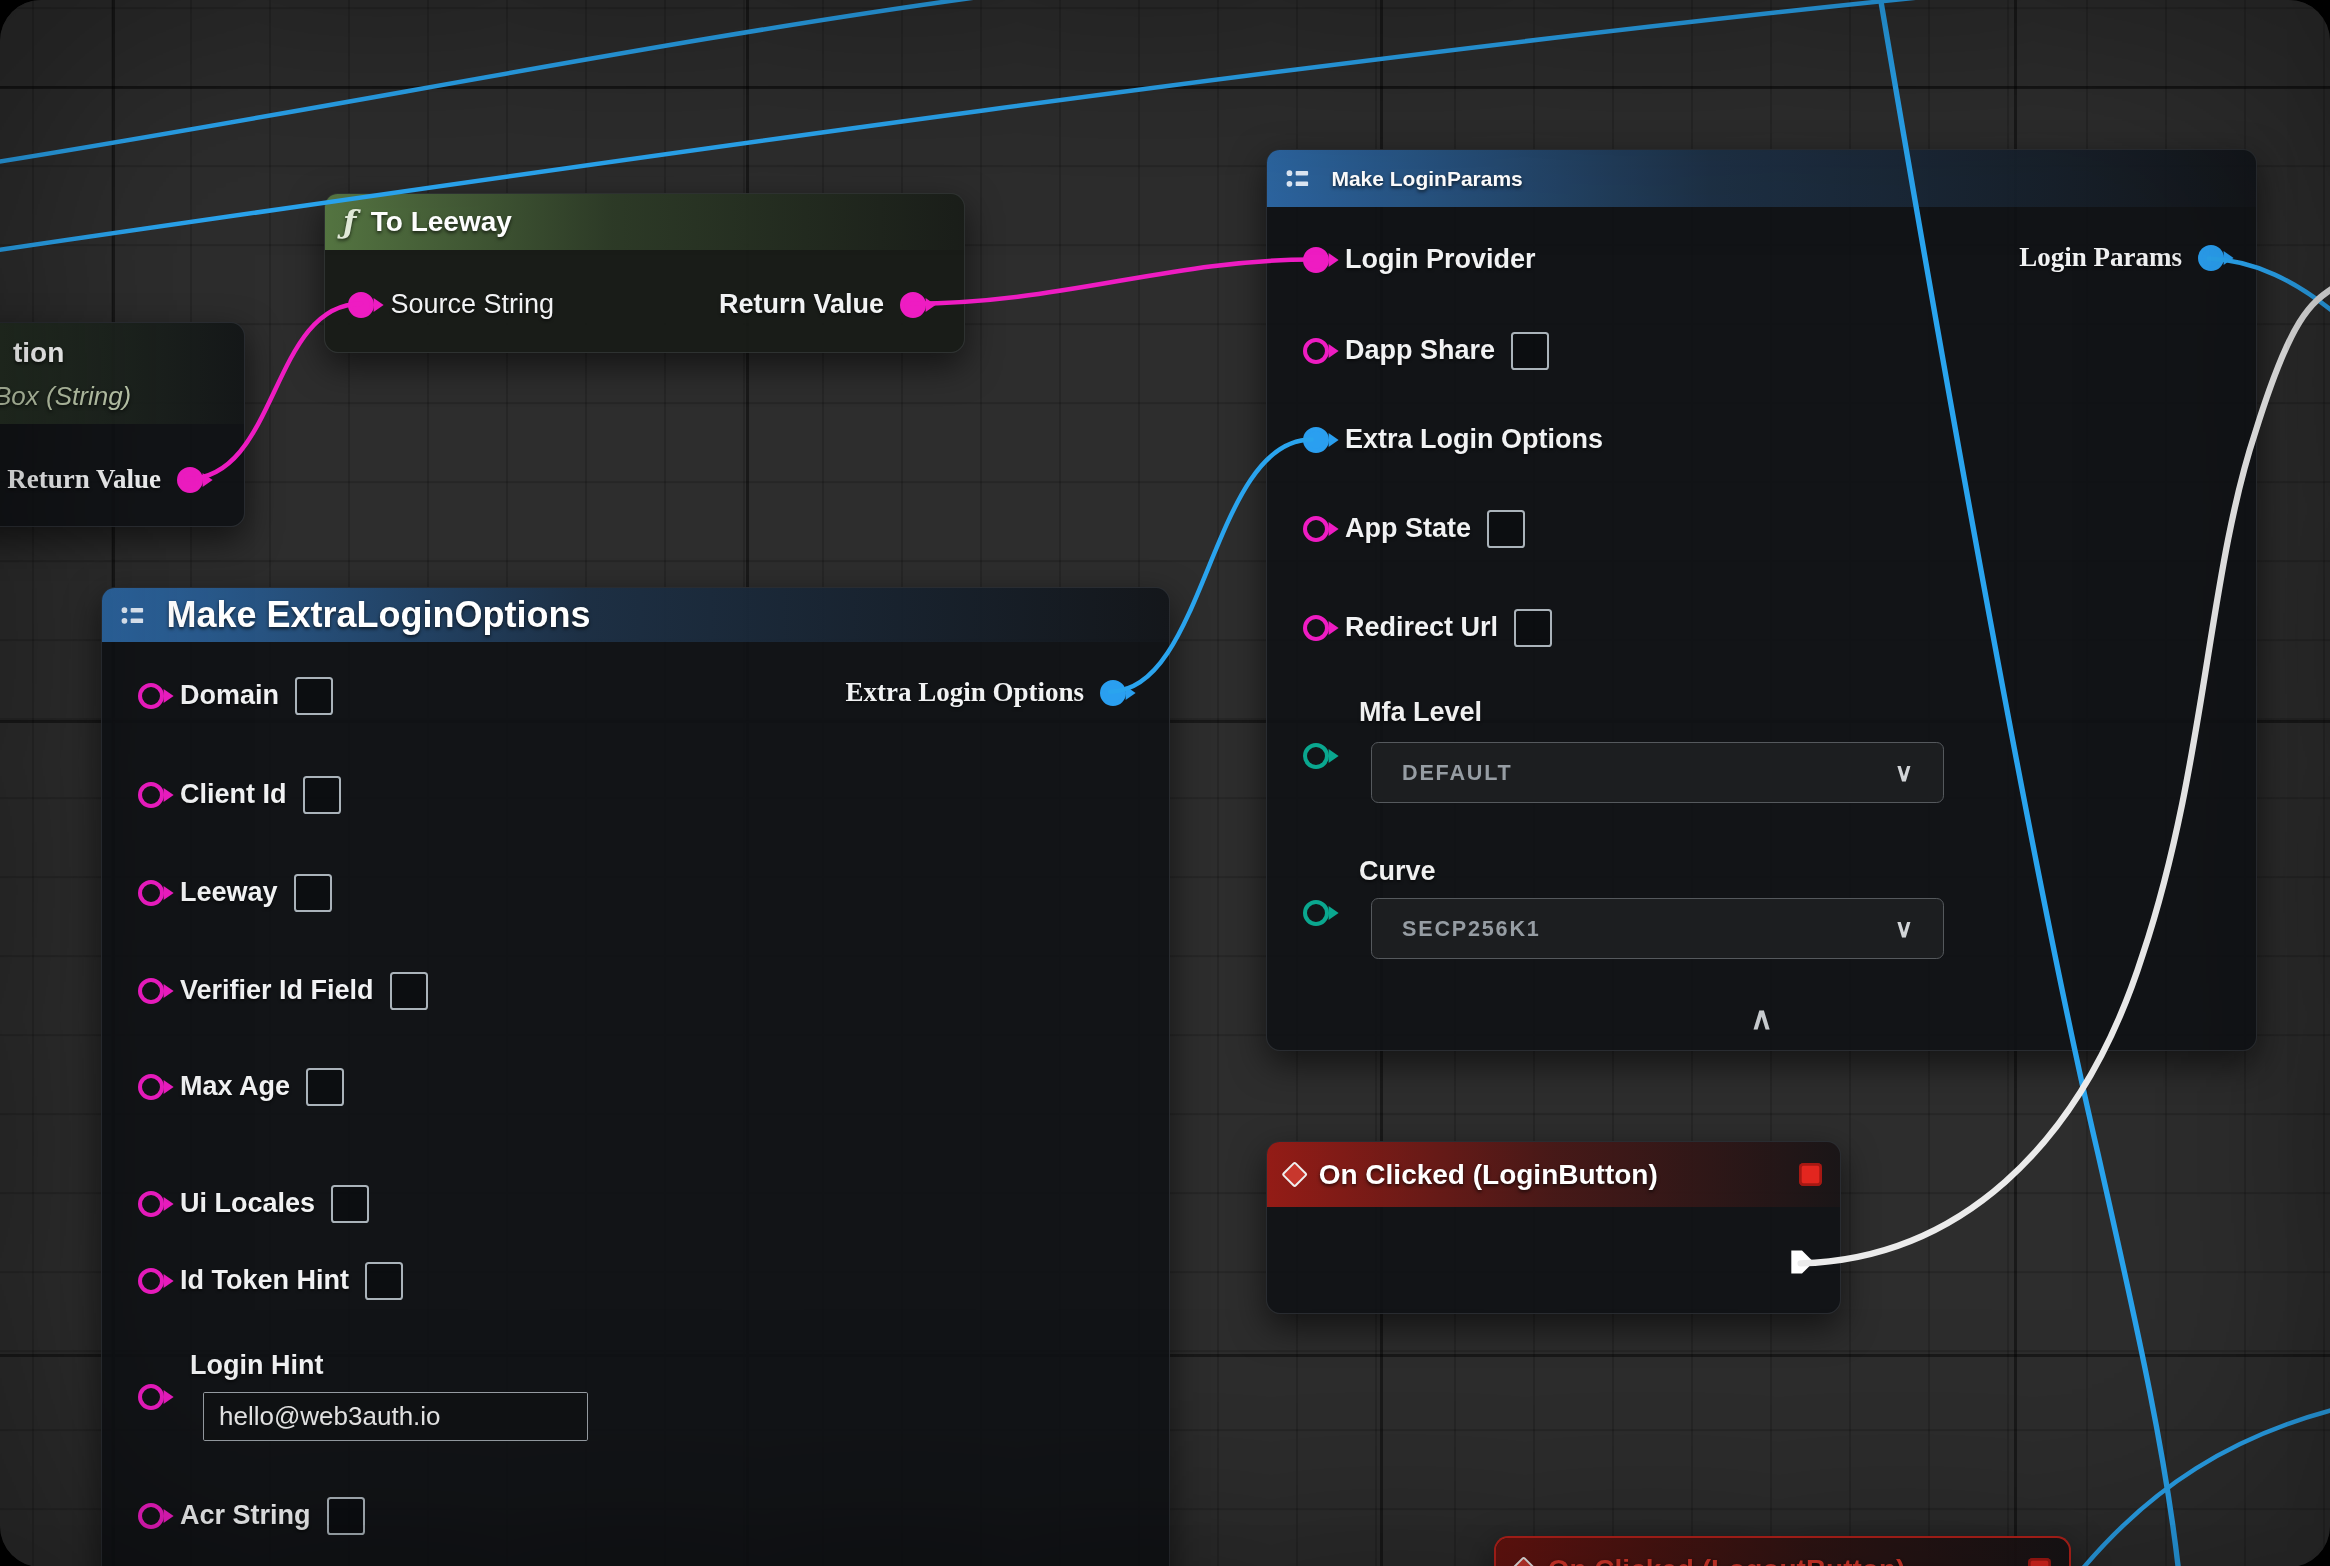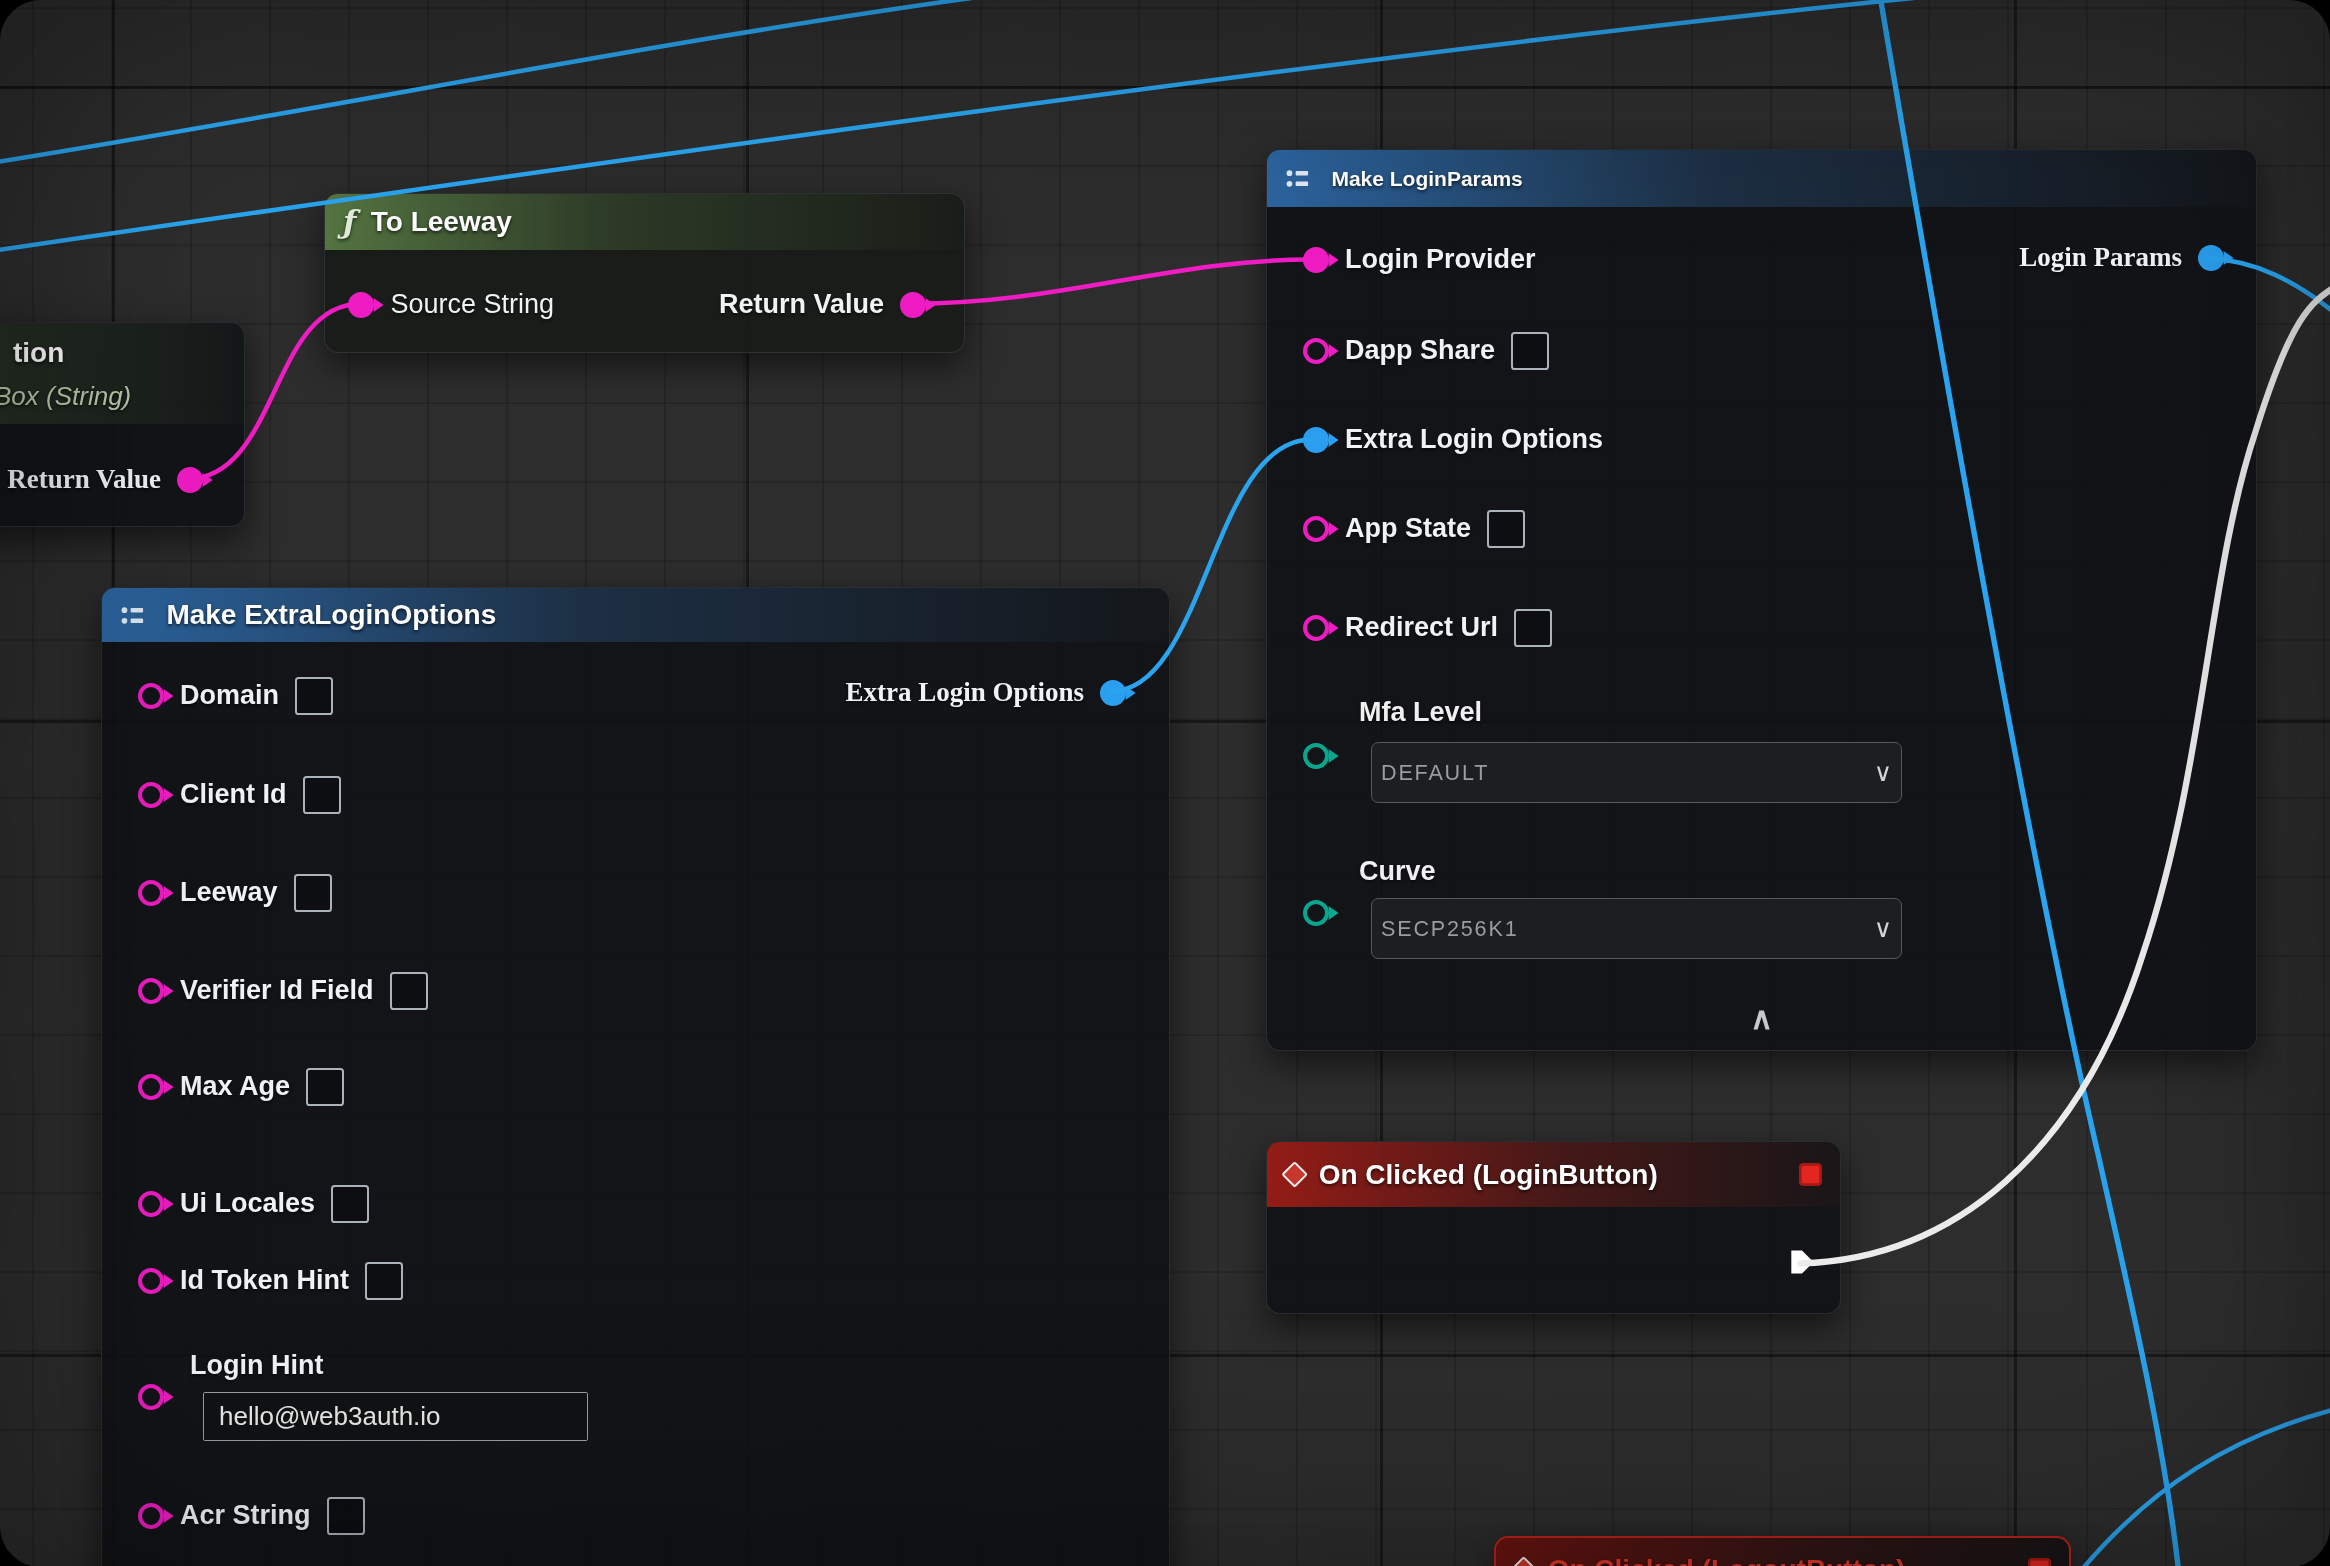--- a/index.html
+++ b/index.html
@@ -31,22 +31,22 @@
   .pin::after{content:"";position:absolute;left:100%;top:50%;transform:translate(3.6px,-50%);
     border-left:10px solid var(--c);border-top:7.2px solid transparent;border-bottom:7.2px solid transparent;}
   .pin.filled{background:var(--c);}
   .prow{position:absolute;left:36px;display:flex;align-items:center;gap:16px;height:43px;}
   .prow.out{left:auto;right:43px;font-family:Liberation Serif, serif;}
   .plabel{color:#f1f2f3;font-size:27px;font-weight:600;text-shadow:0 1.8px 2.7px rgba(0,0,0,0.5);white-space:nowrap;}
   .checkbox{width:34px;height:34px;border:2.7px solid #aab3ba;border-radius:3.6px;background:rgba(8,10,12,0.55);flex:none;}
   .textinput{position:absolute;display:flex;align-items:center;border:1.8px solid #999fa5;background:#101214;
     color:#e9e9e9;font-size:26px;padding:0 15px;border-radius:1.8px;}
   .dropdown{position:absolute;display:flex;align-items:center;justify-content:space-between;
-    background:#1c1e20;border:1.8px solid #55595d;border-radius:7.2px;padding:0 9px;
-    color:#969da3;font-size:21.6px;font-weight:400;letter-spacing:1.8px;}
+    background:#1c1e20;border:1.8px solid #55595d;border-radius:7.2px;padding:0 30px;
+    color:#969da3;font-size:21.6px;font-weight:700;letter-spacing:1.8px;}
   .dd-chev{color:#d2d5d8;font-size:25px;letter-spacing:0;}
   .enum-label{position:absolute;color:#f0f0f0;font-size:27px;font-weight:600;text-shadow:0 1.8px 2.7px rgba(0,0,0,0.5);}
   .collapse{position:absolute;bottom:16px;left:0;width:100%;text-align:center;color:#c6cacd;
     font-size:31px;font-weight:bold;line-height:1;}
   .ev-diamond{width:15.3px;height:15.3px;background:#c8372d;border:2.7px solid #efefef;border-radius:2.7px;
     transform:rotate(45deg);flex:none;}
   .delegate{width:23.4px;height:23.4px;background:#e3261f;border-radius:4.5px;flex:none;
     box-shadow:inset 0 0 0 2.7px rgba(90,8,4,0.45);}
   .spacer{flex:1;}
   
@@ -84,21 +84,21 @@
         <span class="plabel" style="font-weight:400">Source String</span>
       </span>
       <span style="display:flex;align-items:center;gap:16px">
         <span class="plabel" style="font-weight:700">Return Value</span>
         <span class="pin filled" style="--c:#ee1cc2"></span>
       </span>
     </div>
   </div>
 
   <div class="node" style="left:101px;top:587px;width:1067px;height:1126px">
-    <div class="node-header hdr-blue" style="height:54px;font-size:28px">
+    <div class="node-header hdr-blue" style="height:54px;font-size:36px">
       <svg width="32" height="25" viewBox="0 0 36 28">
         <circle cx="5" cy="8" r="3.2" fill="#dfe9f5"></circle>
           <rect x="12" y="5.5" width="14" height="5" rx="1" fill="#dfe9f5"></rect>
         <circle cx="5" cy="20" r="3.2" fill="#dfe9f5"></circle>
           <rect x="12" y="17.5" width="14" height="5" rx="1" fill="#dfe9f5"></rect>
       </svg>
       <span>Make ExtraLoginOptions</span>
     </div>
 
     <div class="prow" style="top:86px">

